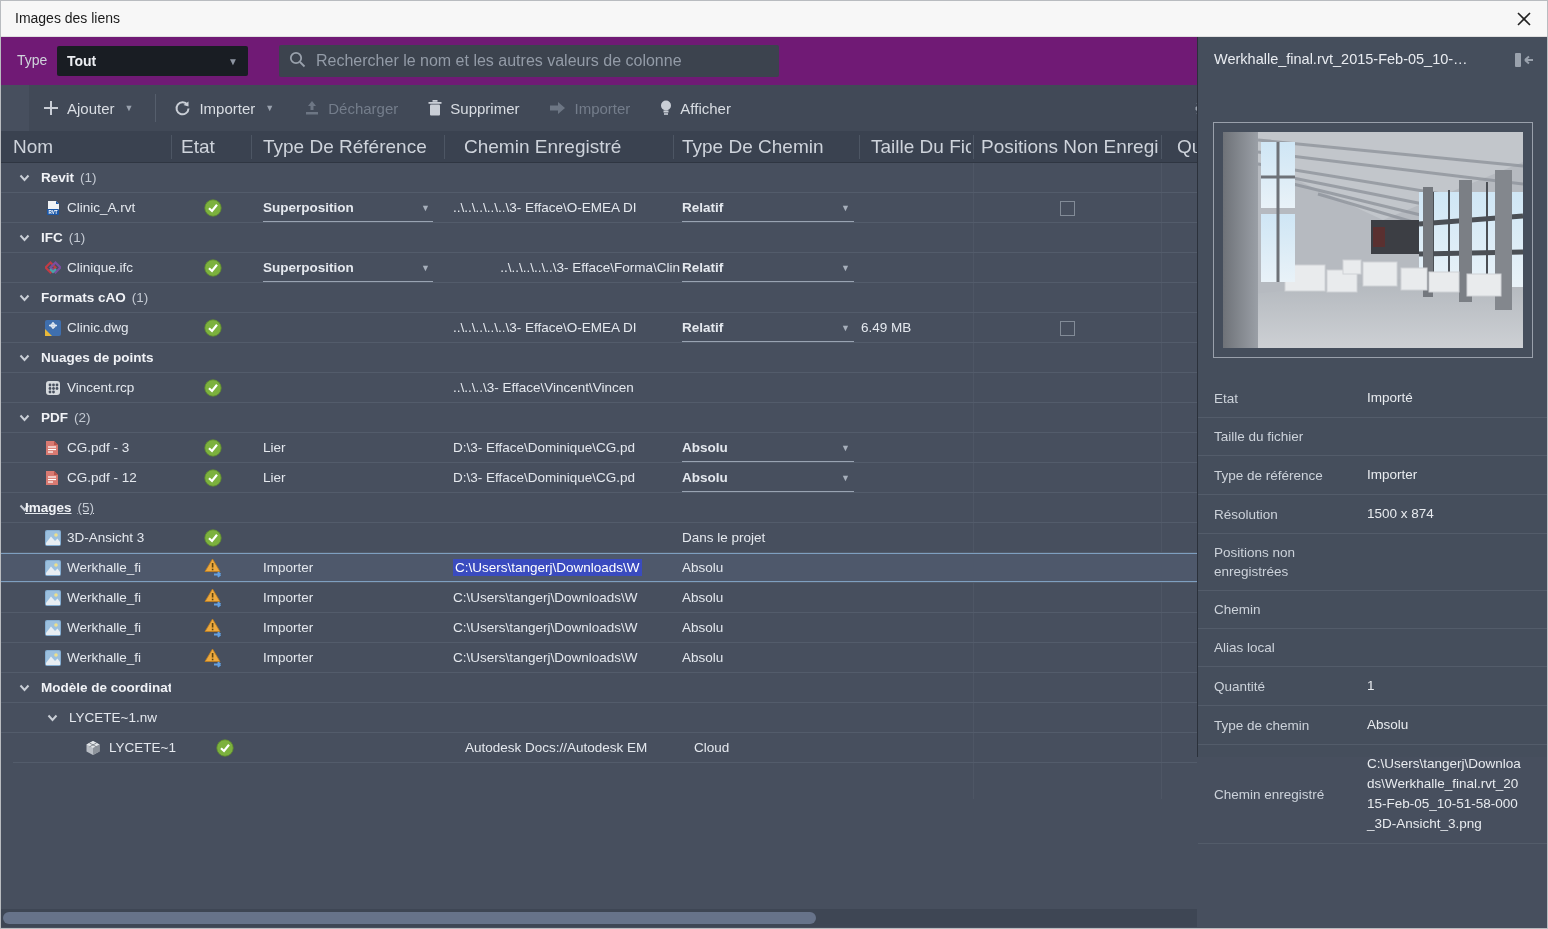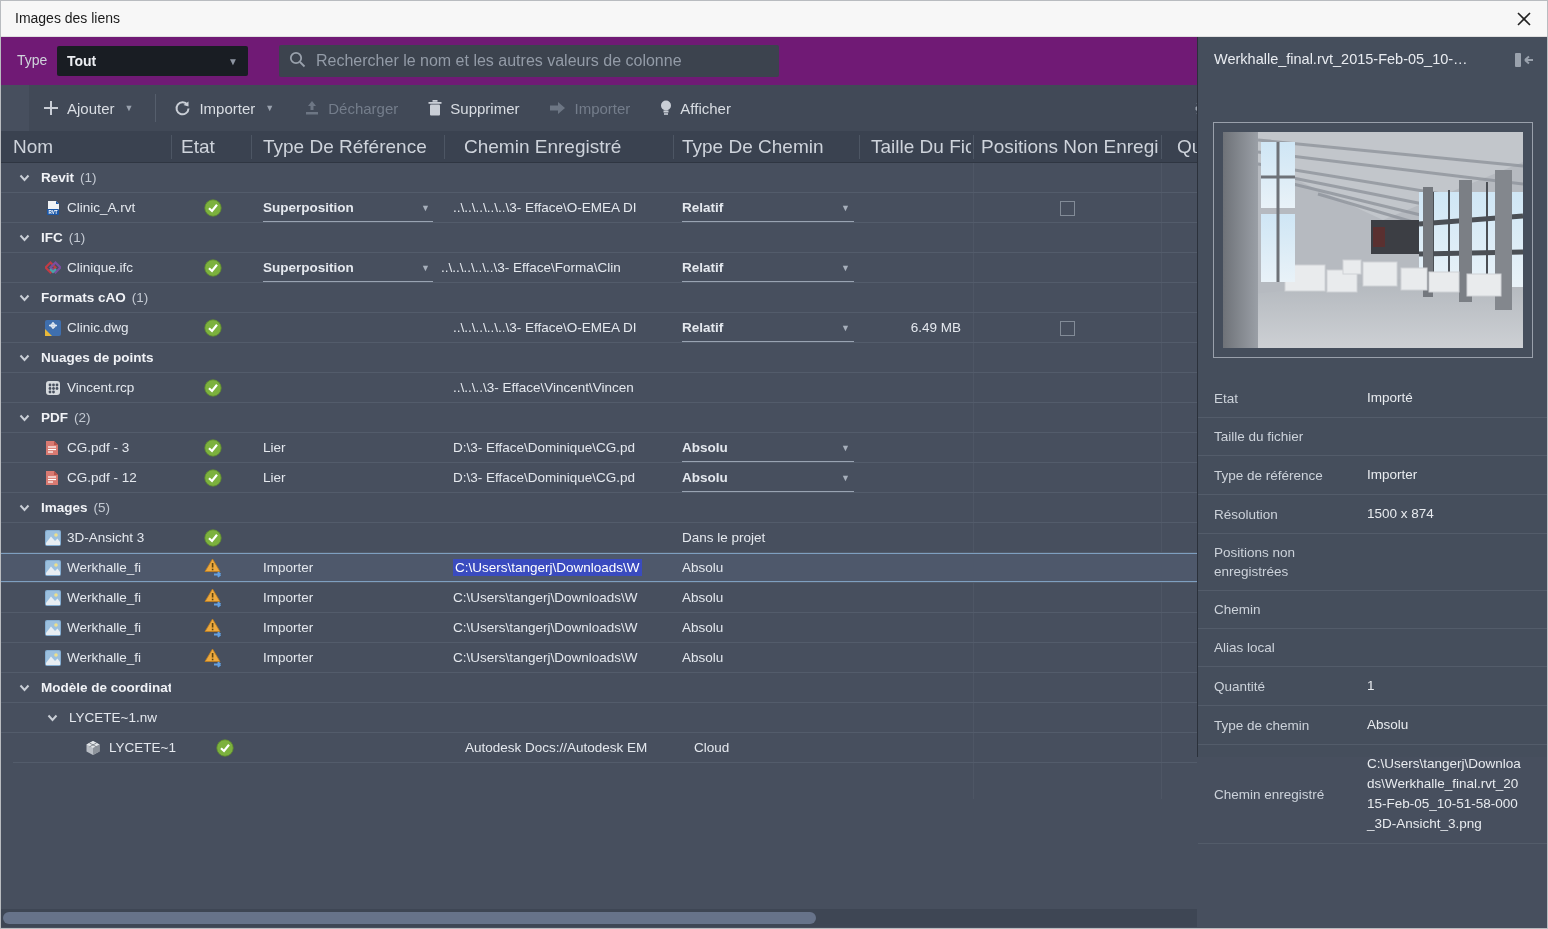--- a/index.html
+++ b/index.html
@@ -45,21 +45,21 @@
   .row.selected { background:#4e586b; box-shadow:inset 0 1px 0 #7e9fc0, inset 0 -1px 0 #7e9fc0; }
   .cell { position:absolute; top:0; height:30px; line-height:30px; font-size:13.5px; white-space:nowrap; overflow:hidden; color:#e4e8ee; }
   .group-label { font-weight:bold; color:#f0f2f6; }
   .group-count { font-weight:normal; color:#c3c9d2; margin-left:6px; }
   .chev-icon svg { display:block; }
   .dd-underline { border-bottom:1px solid #99a3b2; }
   .dd-chev { position:absolute; top:0; height:30px; line-height:30px; font-size:9px; color:#a7afbb; }
   .semibold { font-weight:bold; }
   .sel-text { background:#3a4bbf; color:#ffffff; padding:1px 2px; }
   .checkbox { position:absolute; top:8px; width:15px; height:15px; border:1px solid #828b97; background:transparent; }
-  .size-cell { text-align:right; }
+  .size-cell { }
   
   .hscroll { position:absolute; left:0; top:872px; width:1196px; height:18px; background:#3e4654; }
   .hthumb { position:absolute; left:2px; top:3px; width:813px; height:12px; border-radius:6px; background:#67738a; }
   
   .right-panel { position:absolute; left:1196px; top:36px; width:352px; height:720px; background:#454e5c; border-left:1px solid #2b313b; }
   .panel-title { position:absolute; left:16px; top:14px; width:290px; font-size:14.5px; color:#e9ecf1; white-space:nowrap; overflow:hidden; }
   .collapse-btn { position:absolute; right:14px; top:14px; width:22px; height:18px; }
   .preview-frame { position:absolute; left:15px; top:85px; width:320px; height:236px; border:1px solid #99a0ab; background:#454e5c; }
   .preview-img { position:absolute; left:9px; top:9px; width:300px; height:216px; }
   .fields { position:absolute; left:0; top:342px; width:352px; }
@@ -227,21 +227,21 @@
             <rect x="7" y="4" width="7" height="7" transform="rotate(45 10.5 7.5)" stroke="#7a4f9e"></rect>
             <path d="M5 9 l3 3 l3 -3" stroke="#4aa3a8"></path>
           </svg></div>
         <div class="cell" style="left: 66px; width: 104px;">Clinique.ifc</div>
         <div class="cell" style="left: 203px; width: 20px; top: 6px; line-height: 0; height: 20px;"><svg width="18" height="18" viewBox="0 0 18 18">
             <circle cx="9" cy="9" r="8.2" fill="#7cb13e" stroke="#5f8d2d" stroke-width="0.8"></circle>
             <path d="M5 9.2 L8 12 L13 5.8" stroke="#fff" stroke-width="2.2" fill="none"></path>
           </svg></div>
         <span class="dd-chev" style="left: 420px;">▼</span>
         <div class="cell dd-underline" style="left: 262px; width: 170px; height: 29px; line-height: 29px;"><span class="semibold">Superposition</span></div>
-        <div class="cell" style="left: 440px; width: 214px;"><span>..\..\..\..\..\3- Efface\Forma\Clin</span></div>
+        <div class="cell" style="left: 465px; width: 214px; text-align: right;"><span>..\..\..\..\..\3- Efface\Forma\Clin</span></div>
         <span class="dd-chev" style="left: 840px;">▼</span>
         <div class="cell dd-underline" style="left: 681px; width: 172px; height: 29px; line-height: 29px;"><span class="semibold">Relatif</span></div>
       </div>
       <div class="row" style="top: 120px;">
         <div class="cell chev-icon" style="left: 18px; width: 14px; top: 11px; height: 8px; line-height: 0;">
           <svg width="11" height="8" viewBox="0 0 11 8" fill="none" stroke="#c9ced6" stroke-width="2">
             <polyline points="1.5,1.5 5.5,6 9.5,1.5"></polyline>
           </svg>
         </div>
         <div class="cell" style="left: 40px; width: 130px;"><span class="group-label">Formats cAO</span><span class="group-count">(1)</span></div>
@@ -340,21 +340,21 @@
         <div class="cell" style="left: 452px; width: 214px;"><span>D:\3- Efface\Dominique\CG.pd</span></div>
         <span class="dd-chev" style="left: 840px;">▼</span>
         <div class="cell dd-underline" style="left: 681px; width: 172px; height: 29px; line-height: 29px;"><span class="semibold">Absolu</span></div>
       </div>
       <div class="row" style="top: 330px;">
         <div class="cell chev-icon" style="left: 18px; width: 14px; top: 11px; height: 8px; line-height: 0;">
           <svg width="11" height="8" viewBox="0 0 11 8" fill="none" stroke="#c9ced6" stroke-width="2">
             <polyline points="1.5,1.5 5.5,6 9.5,1.5"></polyline>
           </svg>
         </div>
-        <div class="cell" style="left: 40px; width: 130px;"><span class="group-label">Images</span><span class="group-count">(5)</span></div>
+        <div class="cell" style="left: 24px; width: 130px; text-decoration: underline;"><span class="group-label">Images</span><span class="group-count">(5)</span></div>
       </div>
       <div class="row" style="top: 360px;">
         <div class="cell" style="left: 44px; width: 18px; top: 7px; height: 16px; line-height: 0;"><svg width="16" height="16" viewBox="0 0 16 16">
             <rect width="16" height="16" rx="2" fill="#85aed2"></rect>
             <rect x="1" y="1" width="14" height="14" rx="1.5" fill="#9cc0de"></rect>
             <circle cx="11" cy="5" r="1.8" fill="#efe08a"></circle>
             <polygon points="1,13 6,6.5 10,11 12.5,8.5 15,12 15,15 1,15" fill="#e8edf2"></polygon>
           </svg></div>
         <div class="cell" style="left: 66px; width: 104px;">3D-Ansicht 3</div>
         <div class="cell" style="left: 203px; width: 20px; top: 6px; line-height: 0; height: 20px;"><svg width="18" height="18" viewBox="0 0 18 18">

